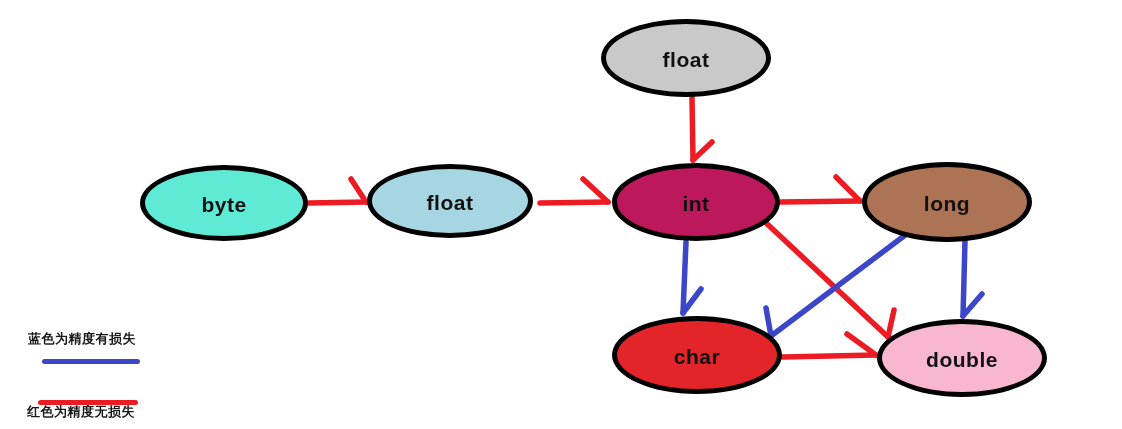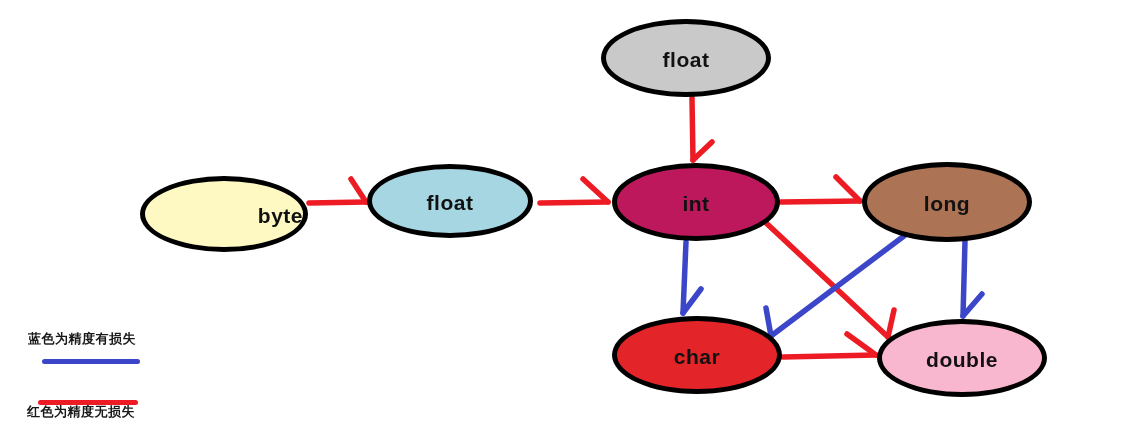--- a/index.html
+++ b/index.html
@@ -109,21 +109,21 @@
         <line x1="965" y1="241" x2="963" y2="316" stroke="#3c46c8" stroke-width="5.5" stroke-linecap="round"></line>
         <line x1="982" y1="294" x2="963" y2="316" stroke="#3c46c8" stroke-width="5.5" stroke-linecap="round"></line>
       </g>
       <g>
         <line x1="783" y1="357" x2="876" y2="355" stroke="#ed1c24" stroke-width="5.5" stroke-linecap="round"></line>
         <line x1="847" y1="334" x2="876" y2="355" stroke="#ed1c24" stroke-width="5.5" stroke-linecap="round"></line>
       </g>
     </svg>
 
   <div class="nodes-layer">
-      <div class="node" style="left: 140px; top: 176px; width: 168px; height: 76px; background: #fef9c3; border-color: rgb(0, 0, 0); justify-content: flex-end;">
+      <div class="node" style="left: 140px; top: 165px; width: 168px; height: 76px; background: #5eead4; border-color: rgb(0, 0, 0);">
         <span class="node-label" style="color: rgb(17, 17, 17);">byte</span>
       </div>
       <div class="node" style="left: 367px; top: 164px; width: 166px; height: 74px; background: rgb(165, 214, 226); border-color: rgb(0, 0, 0);">
         <span class="node-label" style="color: rgb(17, 17, 17);">float</span>
       </div>
       <div class="node" style="left: 601px; top: 19px; width: 170px; height: 78px; background: rgb(201, 201, 201); border-color: rgb(0, 0, 0);">
         <span class="node-label" style="color: rgb(17, 17, 17);">float</span>
       </div>
       <div class="node" style="left: 612px; top: 163px; width: 168px; height: 78px; background: #be185d; border-color: rgb(0, 0, 0);">
         <span class="node-label" style="color: rgb(17, 17, 17);">int</span>

